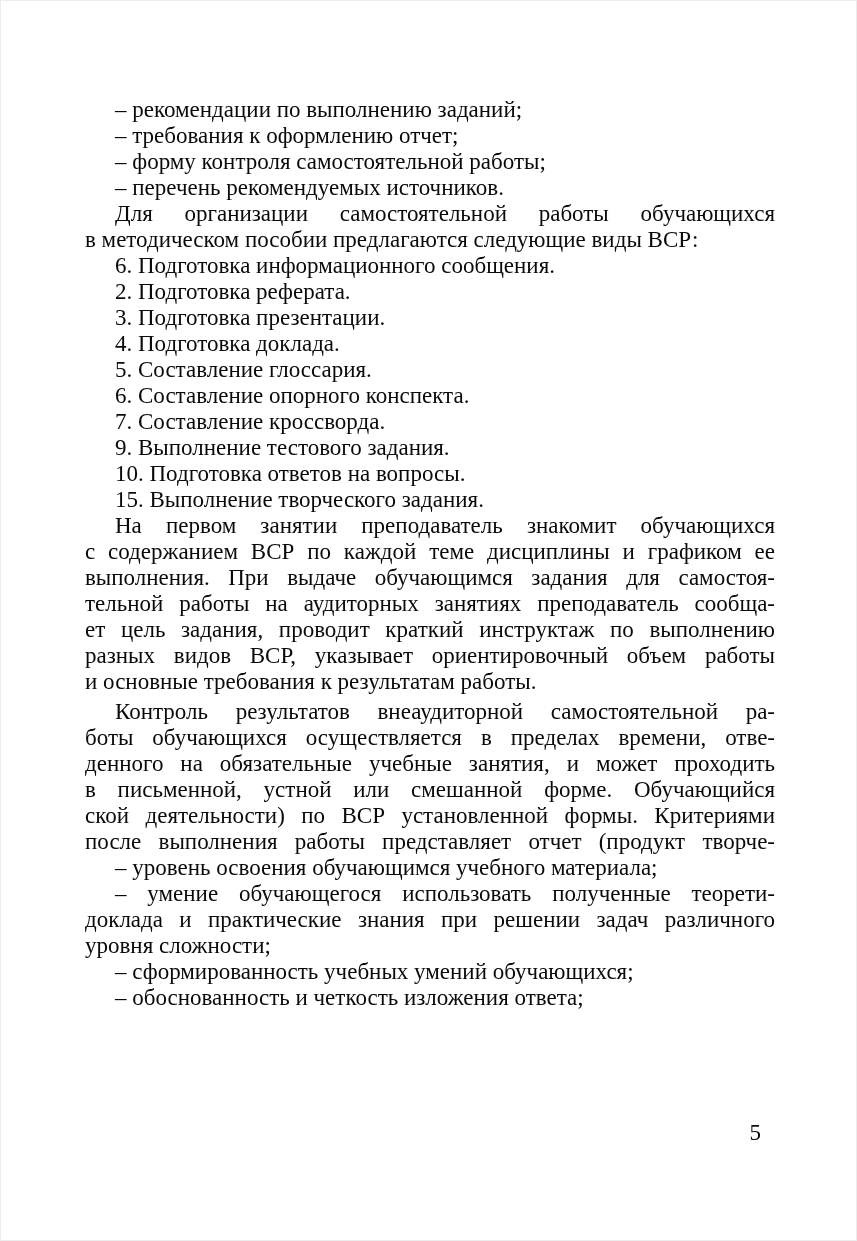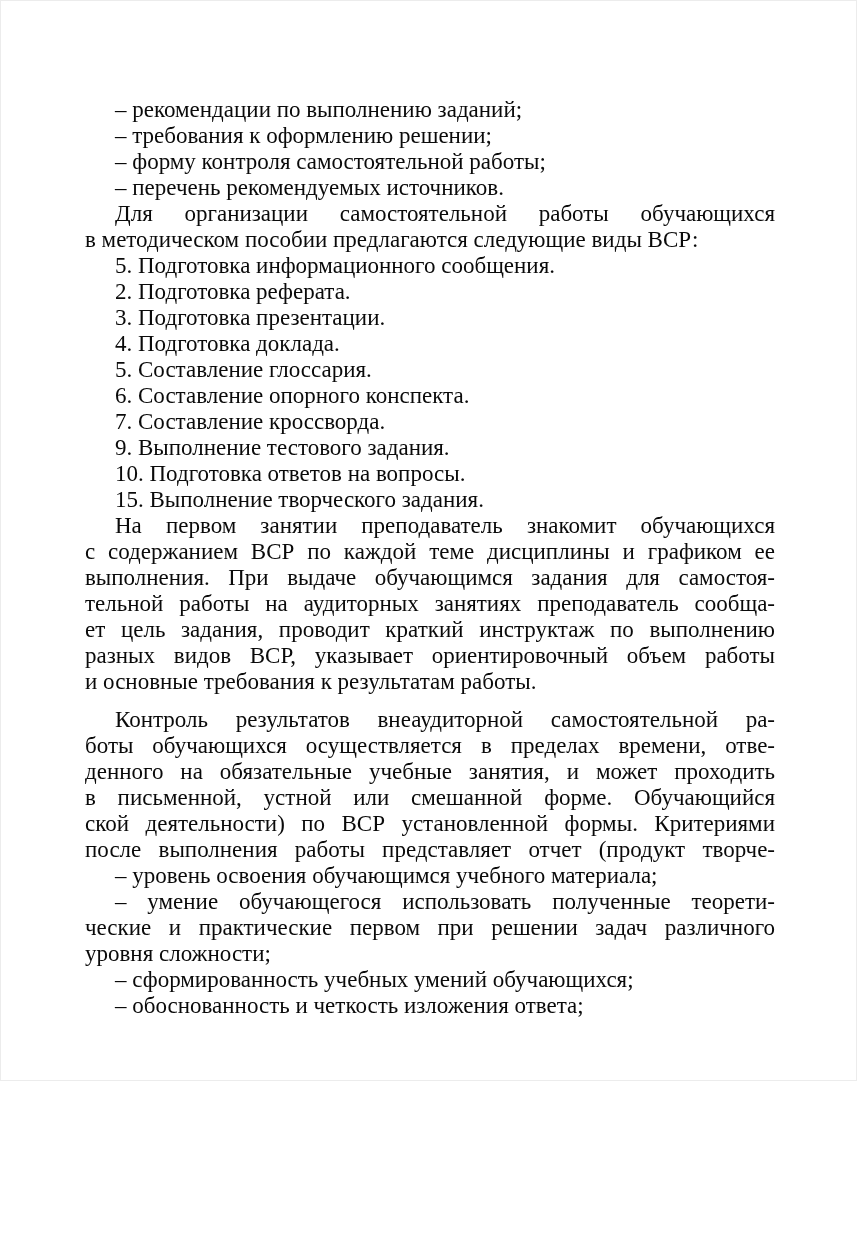--- a/index.html
+++ b/index.html
@@ -3,21 +3,21 @@
 <meta charset="utf-8">
 <style>
   html, body {
     margin: 0;
     padding: 0;
     background: #ffffff;
   }
   .page {
     position: relative;
     width: 857px;
-    height: 1081px;
+    height: 1241px;
     background: #ffffff;
     box-shadow: inset 0 0 0 1px #ececec;
     overflow: hidden;
     font-family: "Liberation Serif", "DejaVu Serif", serif;
     color: #0a0a0a;
   }
   .text-column {
     position: absolute;
     left: 85px;
     top: 97px;
@@ -31,46 +31,46 @@
     text-align: left;
   }
   .line.indent {
     text-indent: 30px;
   }
   .line.justify {
     text-align: justify;
     text-align-last: justify;
   }
   .line.gap {
-    margin-top: 12px;
+    margin-top: 4px;
   }
   .page-number {
     position: absolute;
     left: 85px;
     top: 1120px;
     width: 690px;
     box-sizing: border-box;
     padding-right: 14px;
     text-align: right;
     font-size: 23px;
     line-height: 26px;
   }
 </style>
 </head>
 <body>
 
 <div class="page">
   <div class="text-column">
       <div class="line indent">– рекомендации по выполнению заданий;</div>
-      <div class="line indent">– требования к оформлению решении;</div>
+      <div class="line indent">– требования к оформлению отчет;</div>
       <div class="line indent">– форму контроля самостоятельной работы;</div>
       <div class="line indent">– перечень рекомендуемых источников.</div>
       <div class="line indent justify">Для организации самостоятельной работы обучающихся</div>
       <div class="line">в методическом пособии предлагаются следующие виды ВСР:</div>
-      <div class="line indent">5. Подготовка информационного сообщения.</div>
+      <div class="line indent">6. Подготовка информационного сообщения.</div>
       <div class="line indent">2. Подготовка реферата.</div>
       <div class="line indent">3. Подготовка презентации.</div>
       <div class="line indent">4. Подготовка доклада.</div>
       <div class="line indent">5. Составление глоссария.</div>
       <div class="line indent">6. Составление опорного конспекта.</div>
       <div class="line indent">7. Составление кроссворда.</div>
       <div class="line indent">9. Выполнение тестового задания.</div>
       <div class="line indent">10. Подготовка ответов на вопросы.</div>
       <div class="line indent">15. Выполнение творческого задания.</div>
       <div class="line indent justify">На первом занятии преподаватель знакомит обучающихся</div>
@@ -81,19 +81,19 @@
       <div class="line justify">разных видов ВСР, указывает ориентировочный объем работы</div>
       <div class="line">и основные требования к результатам работы.</div>
       <div class="line indent justify gap">Контроль результатов внеаудиторной самостоятельной ра-</div>
       <div class="line justify">боты обучающихся осуществляется в пределах времени, отве-</div>
       <div class="line justify">денного на обязательные учебные занятия, и может проходить</div>
       <div class="line justify">в письменной, устной или смешанной форме. Обучающийся</div>
       <div class="line justify">ской деятельности) по ВСР установленной формы. Критериями</div>
       <div class="line justify">после выполнения работы представляет отчет (продукт творче-</div>
       <div class="line indent">– уровень освоения обучающимся учебного материала;</div>
       <div class="line indent justify">– умение обучающегося использовать полученные теорети-</div>
-      <div class="line justify">ческие и практические первом при решении задач различного</div>
+      <div class="line justify">доклада и практические знания при решении задач различного</div>
       <div class="line">уровня сложности;</div>
       <div class="line indent">– сформированность учебных умений обучающихся;</div>
       <div class="line indent">– обоснованность и четкость изложения ответа;</div>
     </div>
   <div class="page-number">5</div>
 </div>
 
 </body></html>

